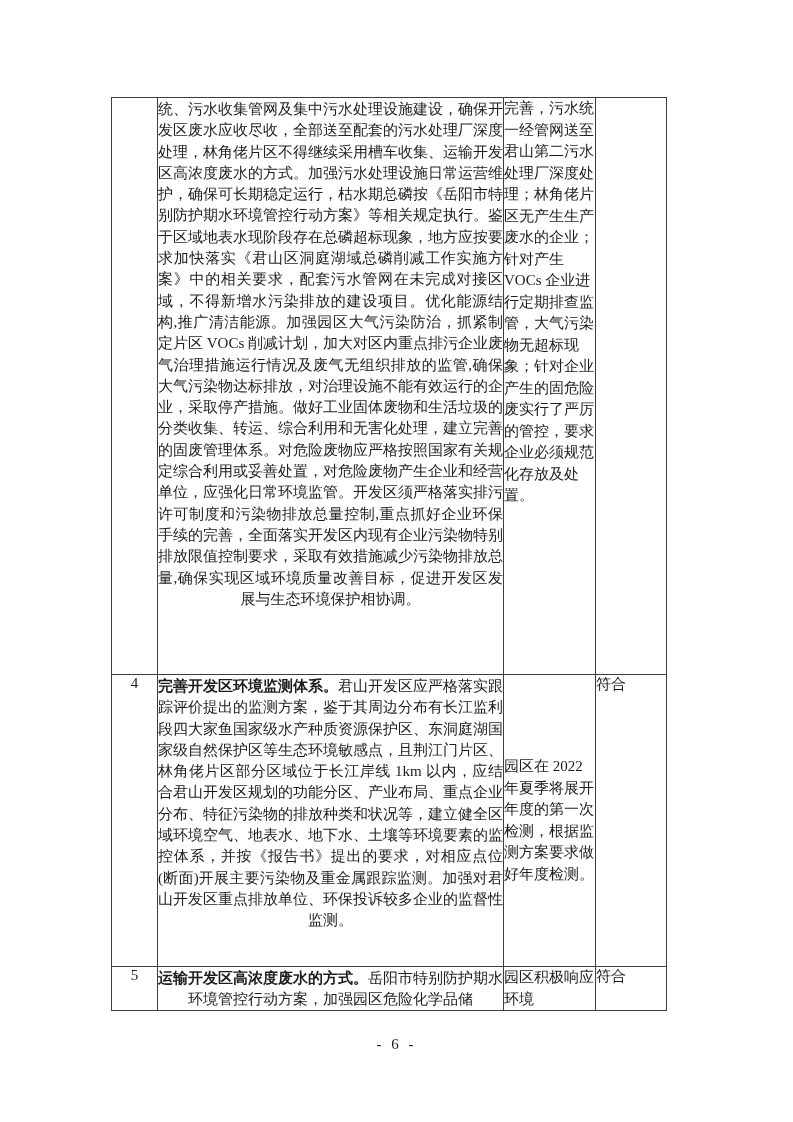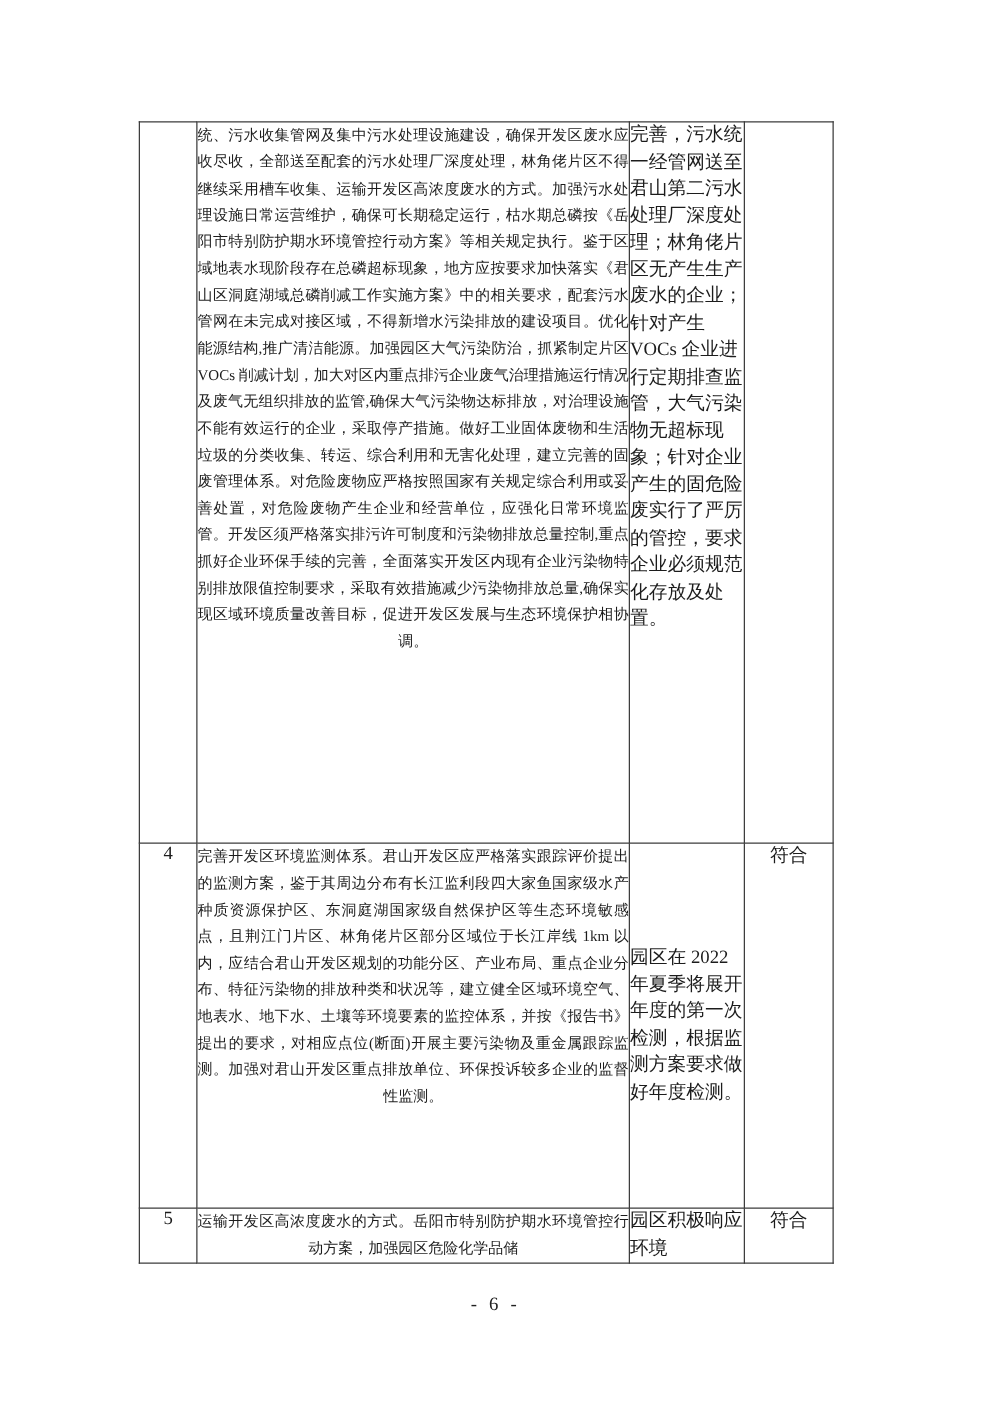--- a/index.html
+++ b/index.html
@@ -30,40 +30,40 @@
     vertical-align: top;
     overflow: hidden;
   }
   td.cell-num {
     text-align: center;
     vertical-align: middle;
     font-size: 15px;
   }
   td.cell-main {
     padding: 2px 8px 0 8px;
-    font-size: 12px;
+    font-size: 15px;
     line-height: 21.3px;
     text-align: justify;
     text-align-last: center;
     margin-top: 32px;
   }
   td.cell-summary {
     padding: 3px 5px;
     font-size: 15px;
     line-height: 21.5px;
     text-align: left;
   }
   td.cell-summary.v-mid { vertical-align: middle; }
   td.cell-status {
-    text-align: center;
+    text-align: left;
     vertical-align: middle;
     font-size: 15px;
   }
   .lead {
-    font-weight: normal;
+    font-weight: bold;
     font-family: "Liberation Sans", sans-serif;
   }
   .clip-row3 {
     height: 42px;
     overflow: hidden;
   }
   .footer {
     position: absolute;
     left: 0;
     top: 1036px;

